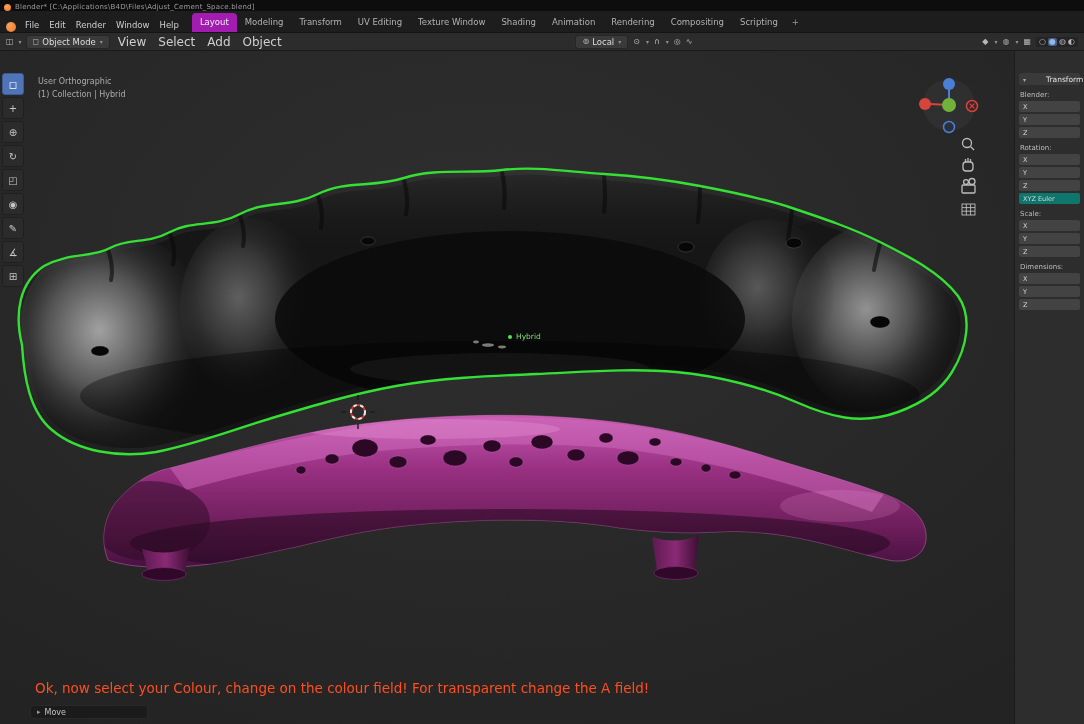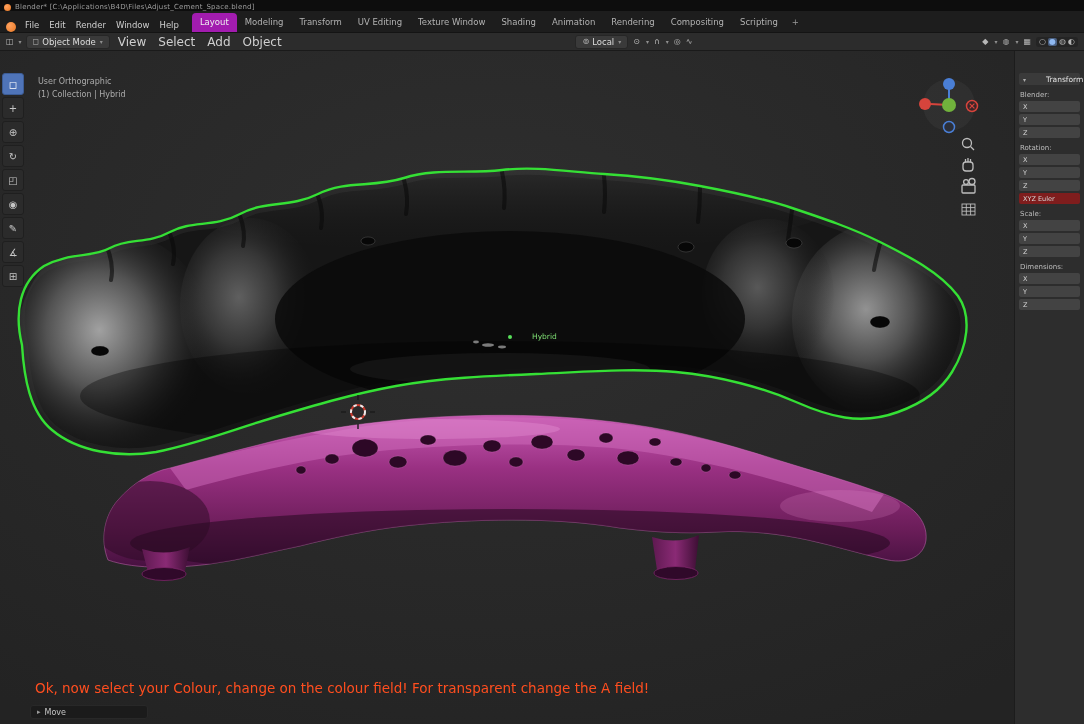--- a/index.html
+++ b/index.html
@@ -37,38 +37,38 @@
   svg.scene{position:absolute;left:0;top:0;display:block}
 
   
   .left-toolbar{position:absolute;left:2px;top:22px;display:flex;flex-direction:column;gap:2px;z-index:5}
   .tool-btn{width:22px;height:22px;display:flex;align-items:center;justify-content:center;
     background:rgba(43,43,43,.92);border:1px solid #1f1f1f;border-radius:3px;font-size:10px;color:#c6c6c6}
   .tool-btn.active{background:#4f74b8;border-color:#40custom;border-color:#3c5c95;color:#fff}
 
   
   .view-info{position:absolute;left:38px;top:24px;font-size:8px;line-height:13px;color:#ababab;z-index:4}
-  .object-label{position:absolute;left:508px;top:281px;display:flex;align-items:center;gap:20px;z-index:4}
+  .object-label{position:absolute;left:508px;top:281px;display:flex;align-items:center;gap:4px;z-index:4}
   .object-label .dot{width:4px;height:4px;border-radius:50%;background:#58e05a}
   .object-label .txt{font-size:7.5px;color:#7fdf74}
   .message{position:absolute;left:35px;top:629px;font-size:13.5px;color:#ff4e1f;z-index:4;white-space:nowrap}
   .operator-box{position:absolute;left:30px;top:654px;width:118px;height:14px;background:#1b1b1b;border:1px solid #282828;
     border-radius:3px;display:flex;align-items:center;gap:4px;padding:0 6px;z-index:4}
   .operator-box .caret{font-size:7px;color:#9a9a9a}
   .operator-box .lbl{font-size:8px;color:#c5c5c5}
 
   
   .right-panel{position:absolute;right:0;top:0;bottom:0;width:70px;background:#2d2d2d;border-left:1px solid #1c1c1c;padding:22px 4px 0;z-index:6}
   .panel-header{display:flex;align-items:center;gap:20px;background:#3a3a3a;border-radius:2px;height:12px;padding:0 4px;margin-bottom:6px}
   .panel-header .chev{font-size:6px;color:#aaa}
   .panel-header .ttl{font-size:7.5px;color:#e0e0e0}
   .panel-label{font-size:7px;color:#bdbdbd;margin:6px 1px 2px}
   .field{height:11px;background:#434343;border-radius:2px;margin-bottom:2px;display:flex;align-items:center;padding:0 4px}
   .field .axis{font-size:6.5px;color:#d5d5d5}
-  .field.dd-field{background:#7f1d1d;justify-content:flex-start}
+  .field.dd-field{background:#0f766e;justify-content:flex-start}
 </style>
 </head>
 <body>
 
 <div class="app">
 
   <div class="titlebar">
     <span class="logo-mini"></span>
     <span class="title">Blender* [C:\Applications\B4D\Files\Adjust_Cement_Space.blend]</span>
   </div>

